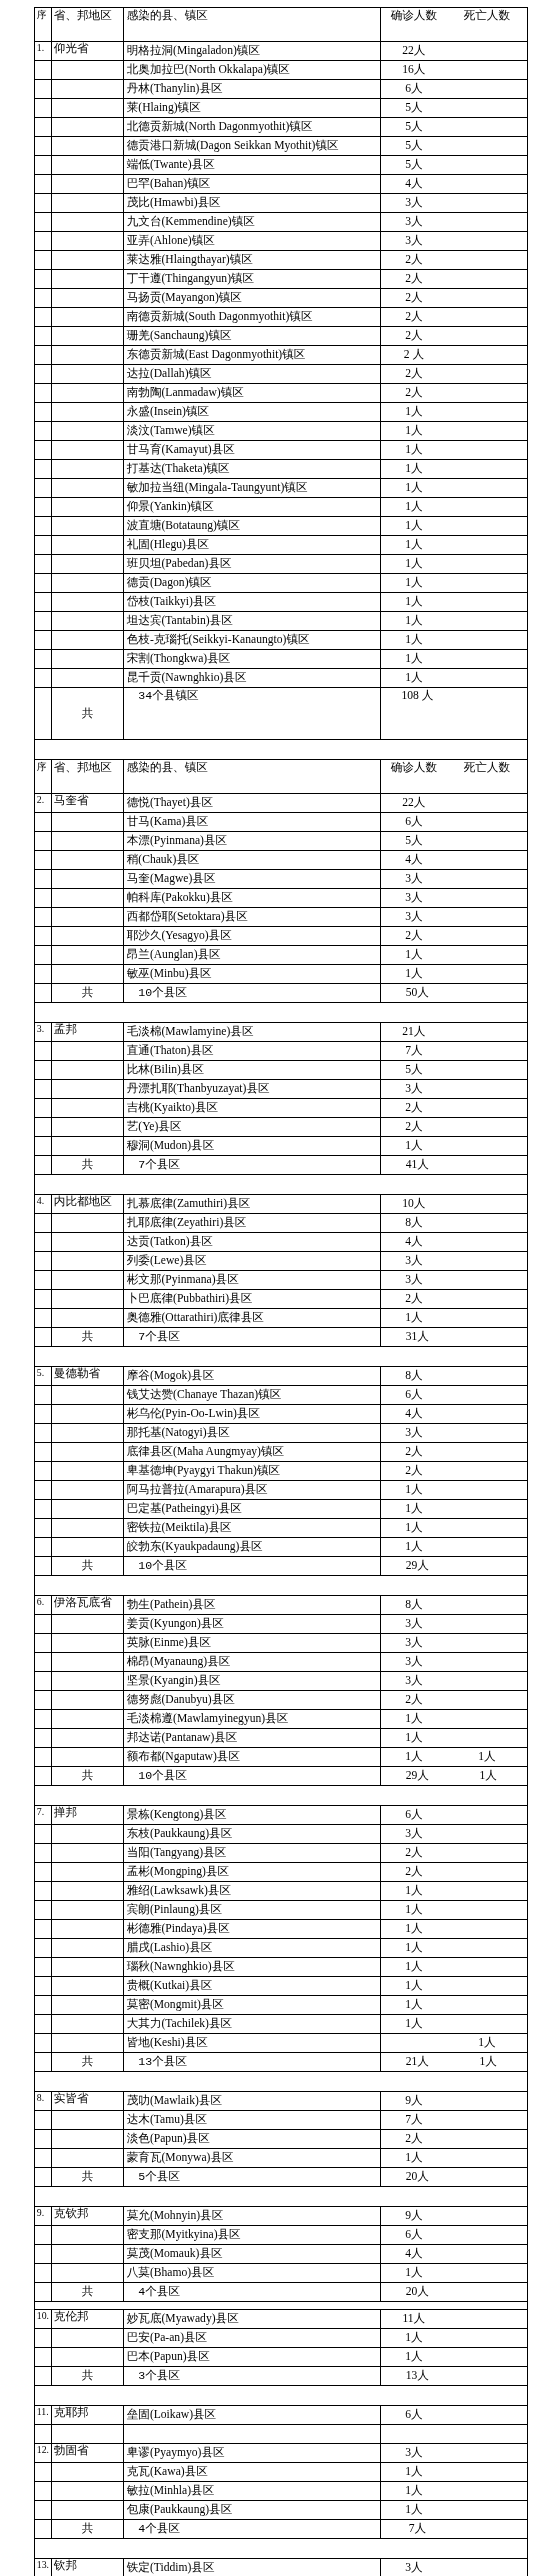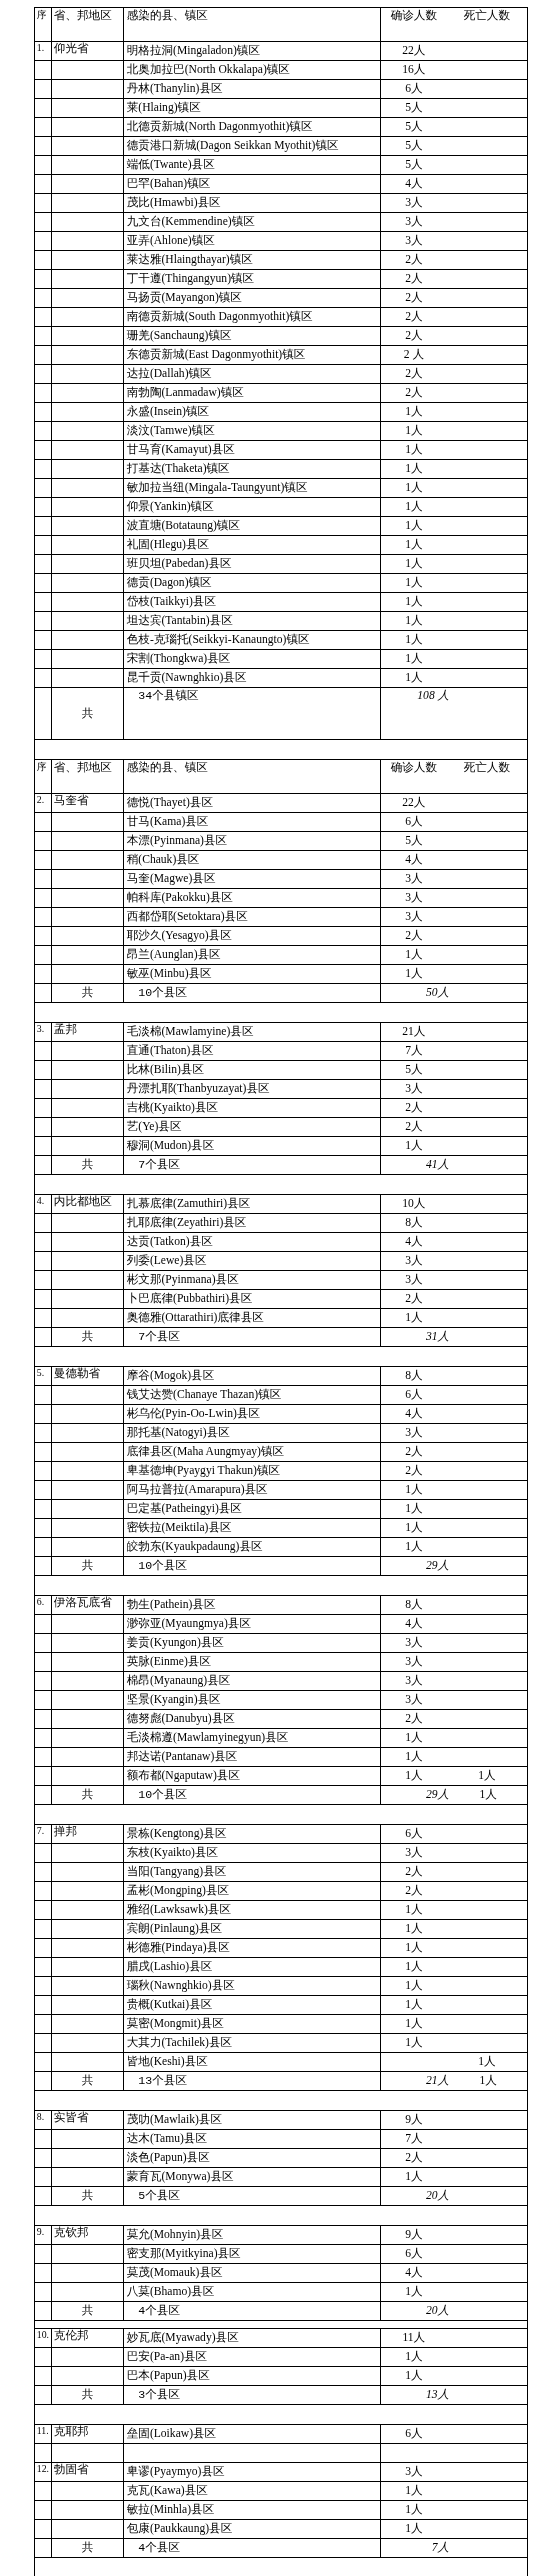--- a/index.html
+++ b/index.html
@@ -31,21 +31,21 @@
   tr.hdr td{height:32px;vertical-align:top;padding-top:0.9px;}
   td.seq{padding-left:1.8px;font-size:9.8px;vertical-align:top;text-align:left;}
   td.region{padding-left:1.8px;vertical-align:top;text-align:left;}
   td.area{padding-left:2.7px;text-align:left;}
   td.nums{padding:0;}
   .numwrap{display:flex;width:100%;}
   .cval{width:45%;text-align:center;display:inline-block;}
   .dval{width:55%;text-align:center;display:inline-block;}
   tr.total td.region{text-align:center;vertical-align:middle;padding-left:0;}
   tr.total td.area{padding-left:14.3px;font-family:Liberation Mono, monospace;}
-  tr.total .cval{text-align:right;padding-left:4.5px;font-style:italic;}
+  tr.total .cval{text-align:center;padding-left:4.5px;}
   tr.total-tall td{height:50px;vertical-align:top;padding-top:0.9px;}
   tr.gap td{height:19px;}
   tr.gap-thin td{height:7.2px;}
 </style>
 </head>
 <body>
 
 <div class="page">
   <table class="doc">
     <colgroup>
@@ -902,31 +902,20 @@
           <td class="nums">
             <div class="numwrap">
               <span class="cval">8人</span>
               <span class="dval"></span>
             </div>
           </td>
         </tr>
         <tr>
           <td class="seq"></td>
           <td class="region"></td>
-          <td class="area">渺弥亚(Myaungmya)县区</td>
-          <td class="nums">
-            <div class="numwrap">
-              <span class="cval">4人</span>
-              <span class="dval"></span>
-            </div>
-          </td>
-        </tr>
-        <tr>
-          <td class="seq"></td>
-          <td class="region"></td>
           <td class="area">姜贡(Kyungon)县区</td>
           <td class="nums">
             <div class="numwrap">
               <span class="cval">3人</span>
               <span class="dval"></span>
             </div>
           </td>
         </tr>
         <tr>
           <td class="seq"></td>
@@ -1026,21 +1015,21 @@
           <td class="nums">
             <div class="numwrap">
               <span class="cval">6人</span>
               <span class="dval"></span>
             </div>
           </td>
         </tr>
         <tr>
           <td class="seq"></td>
           <td class="region"></td>
-          <td class="area">东枝(Kyaikto)县区</td>
+          <td class="area">东枝(Paukkaung)县区</td>
           <td class="nums">
             <div class="numwrap">
               <span class="cval">3人</span>
               <span class="dval"></span>
             </div>
           </td>
         </tr>
         <tr>
           <td class="seq"></td>
           <td class="region"></td>

